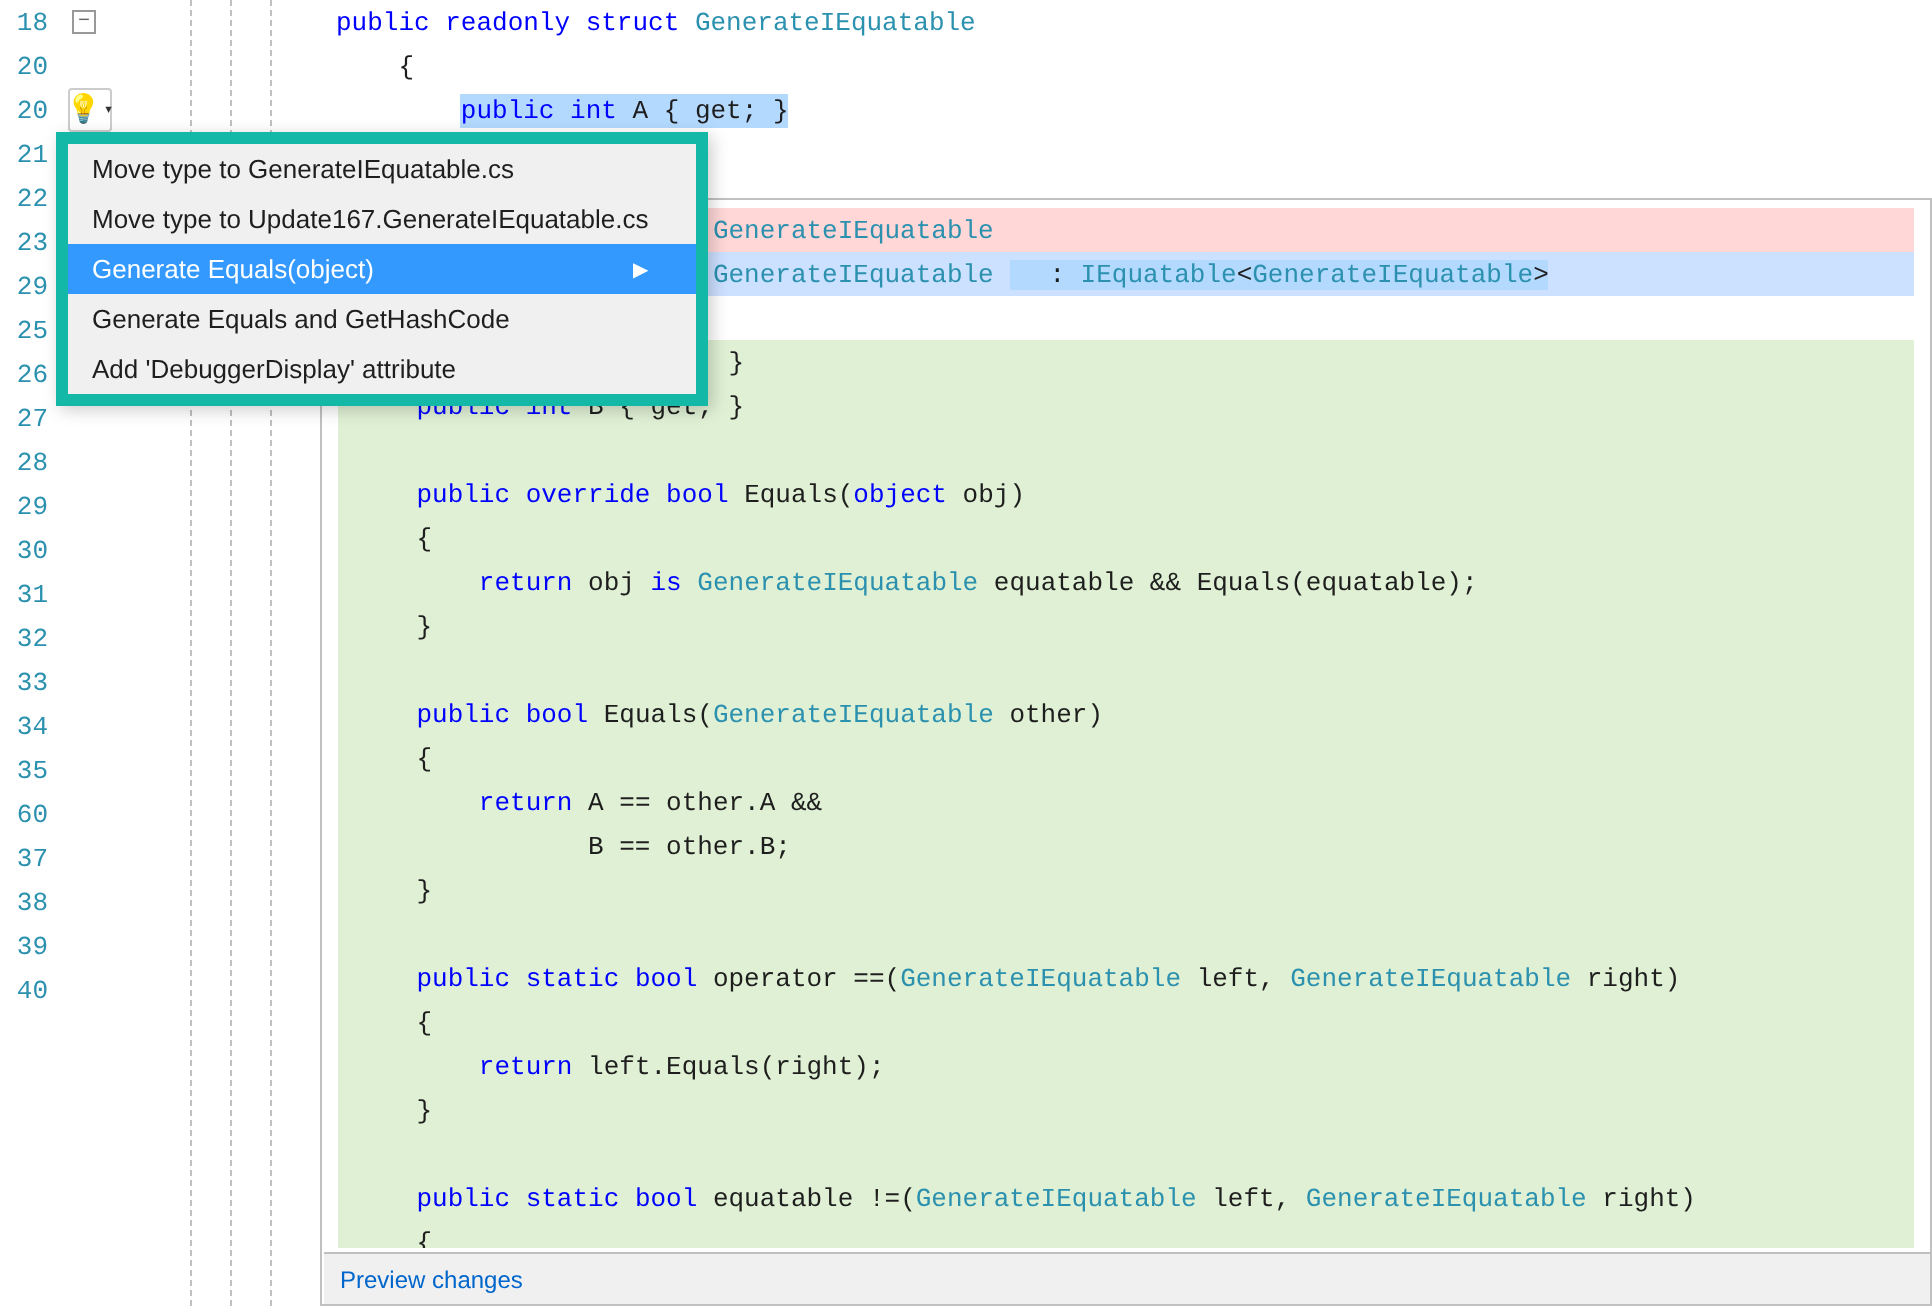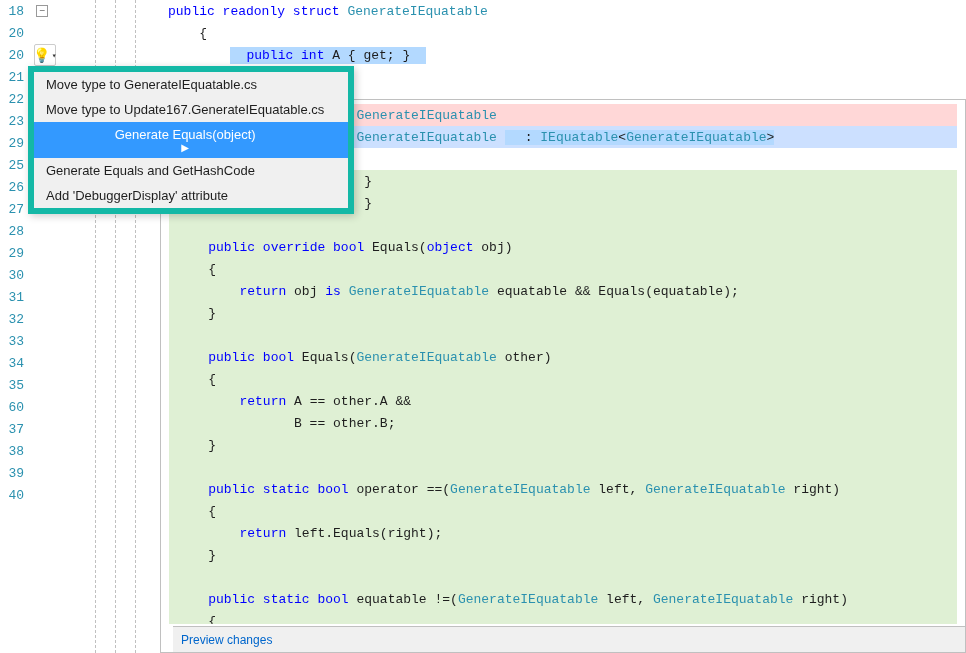--- a/index.html
+++ b/index.html
@@ -103,21 +103,20 @@
       display: flex;
       align-items: center;
       justify-content: space-between;
       white-space: nowrap;
       font-family: 'Segoe UI', Arial, sans-serif;
     }
 
     .menu-item:hover, .menu-item.active {
       background: #3399ff;
       color: white;
-      flex-direction: column;
     }
 
     .menu-item .arrow {
       font-size: 10px;
       color: #555;
     }
 
     .menu-item.active .arrow {
       color: white;
     }
@@ -172,21 +171,21 @@
 
     .preview-content {
       padding: 4px 8px;
       overflow: hidden;
       height: calc(100% - 28px);
     }
 
     .preview-footer {
       position: absolute;
       bottom: 0;
-      left: 12px;
+      left: 1px;
       right: 0;
       height: 26px;
       background: #f0f0f0;
       border-top: 1px solid #c0c0c0;
       display: flex;
       align-items: center;
       padding: 0 8px;
     }
 
     .preview-link {
@@ -211,21 +210,21 @@
       border-left: 1px dashed #c0c0c0;
     }
 
     .dotted-bar-1 { left: 95px; }
     .dotted-bar-2 { left: 115px; }
     .dotted-bar-3 { left: 135px; }
 
     
     .line-20-highlight {
       background: #b3d9ff;
-      padding: 1px 16px;
+      padding: 1px 0;
     }
 
     .iequatable-highlight {
       background: #b3d9ff;
       padding-left: 20px;
     }
   </style>
 </head>
 <body>
 

